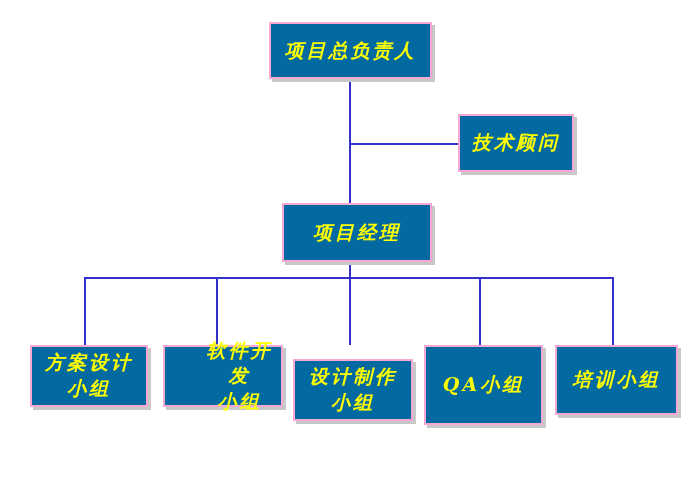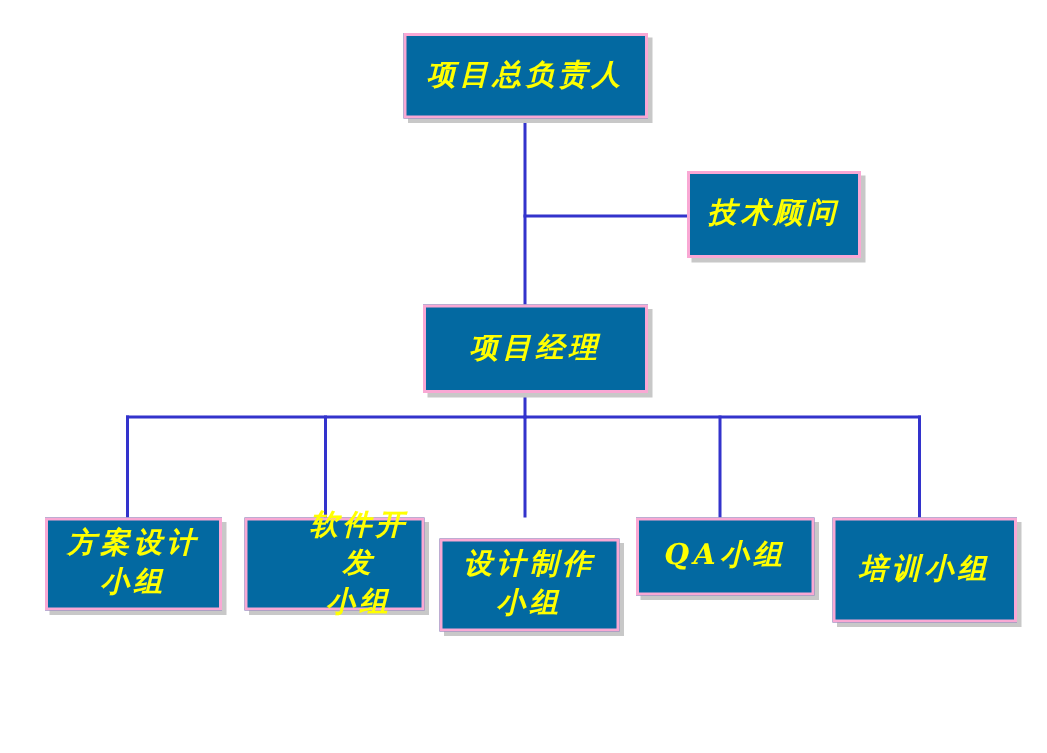--- a/index.html
+++ b/index.html
@@ -40,21 +40,21 @@
     position: absolute;
     background: #3333cc;
   }
   
   #node-root     { left: 269px; top: 22px;  width: 163px; height: 57px; }
   #node-advisor  { left: 458px; top: 114px; width: 116px; height: 58px; }
   #node-manager  { left: 282px; top: 203px; width: 150px; height: 59px; }
   #node-team-0   { left: 30px;  top: 345px; width: 118px; height: 62px; }
   #node-team-1   { left: 163px; top: 345px; width: 120px; height: 62px; padding-left: 33px; }
   #node-team-2   { left: 293px; top: 359px; width: 120px; height: 62px; }
-  #node-team-3   { left: 424px; top: 345px; width: 119px; height: 52px; }
+  #node-team-3   { left: 424px; top: 345px; width: 119px; height: 80px; }
   #node-team-4   { left: 555px; top: 345px; width: 123px; height: 70px; }
   
   #line-trunk-top      { left: 349px; top: 79px;  width: 2px;   height: 124px; }
   #line-branch-advisor { left: 349px; top: 143px; width: 109px; height: 2px;  }
   #line-trunk-mid      { left: 349px; top: 262px; width: 2px;   height: 17px; }
   #line-bus            { left: 84px;  top: 277px; width: 530px; height: 2px;  }
   #line-drop-0         { left: 84px;  top: 277px; width: 2px;   height: 68px; }
   #line-drop-1         { left: 216px; top: 277px; width: 2px;   height: 68px; }
   #line-drop-2         { left: 349px; top: 277px; width: 2px;   height: 68px; }
   #line-drop-3         { left: 479px; top: 277px; width: 2px;   height: 68px; }

